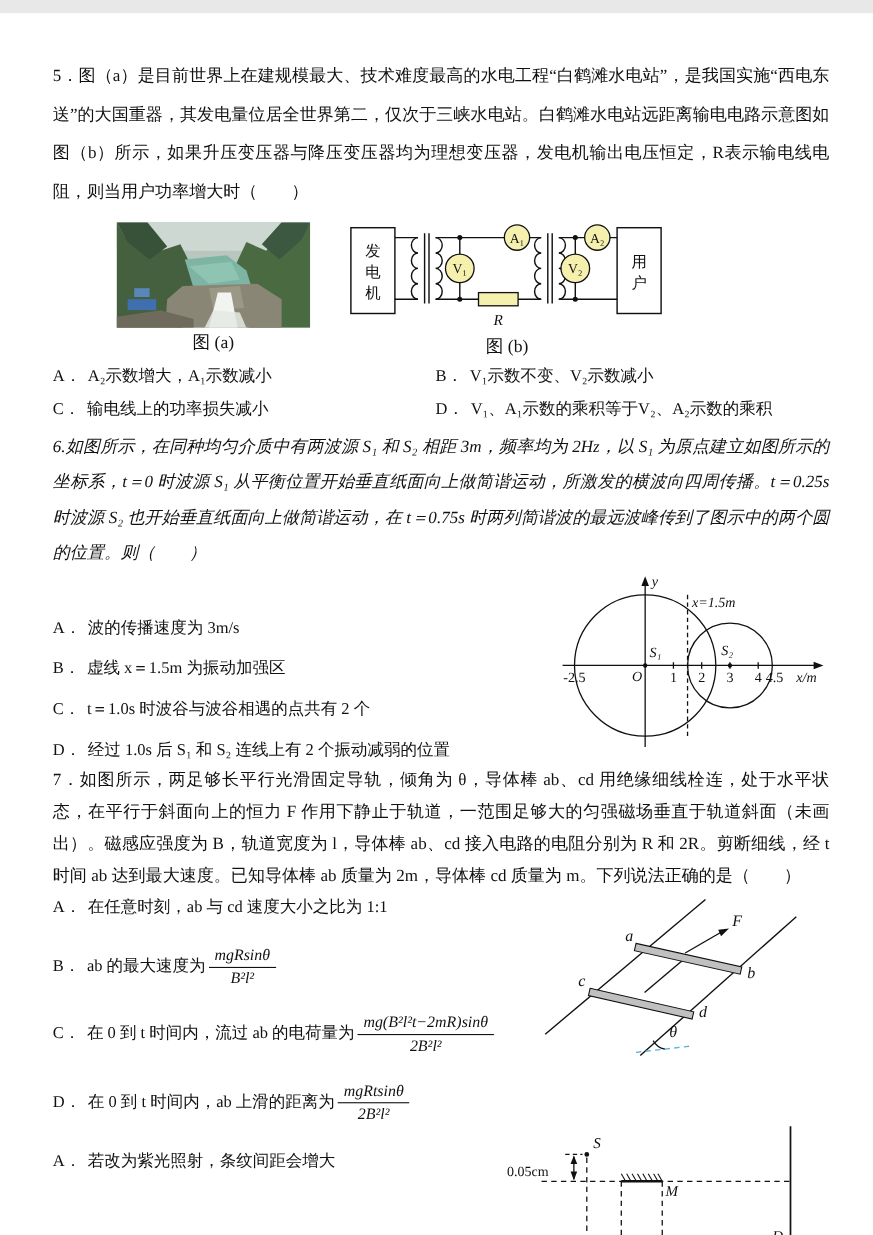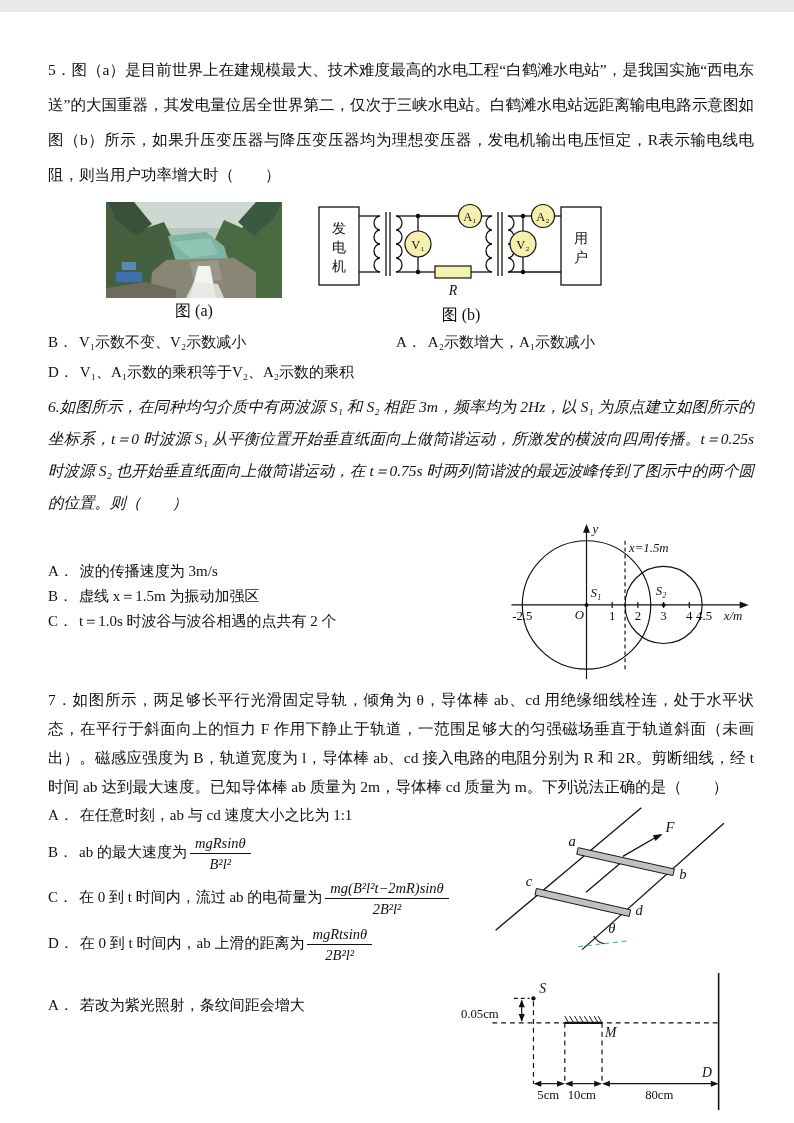--- a/index.html
+++ b/index.html
@@ -16,22 +16,22 @@
   .fig-row{display:flex;align-items:flex-start;margin:10px 0 4px 58px;gap:34px;}
   .fig{display:flex;flex-direction:column;align-items:center;}
   .fig-caption{font-size:16px;margin-top:3px;color:#111;}
 
   .opt-grid{display:grid;grid-template-columns:348px 1fr;row-gap:5px;margin:2px 0 6px 0;}
   .opt{font-size:15px;line-height:25px;color:#111;}
   .opt .lbl{margin-right:6px;}
 
   .split{display:flex;justify-content:space-between;align-items:flex-start;}
   .opt-col{display:flex;flex-direction:column;}
-  .q6-opts{margin-top:40px;width:450px;}
-  .q7-opts{margin-top:2px;gap:6px;width:430px;}
+  .q6-opts{margin-top:40px;gap:12px;width:450px;}
+  .q7-opts{margin-top:2px;gap:22px;width:430px;}
   .q8-opts{margin-top:22px;gap:13px;width:400px;}
 
   .frac{display:inline-block;vertical-align:middle;text-align:center;margin:0 3px;font-style:italic;font-size:14.5px;}
   .frac .num{display:block;padding:0 5px 1px 5px;border-bottom:1.2px solid #111;line-height:1.25;text-align:center;}
   .frac .den{display:block;padding-top:1px;line-height:1.25;}
 
   svg text{font-family:"Liberation Serif","DejaVu Serif",serif;fill:#111;}
   .it{font-style:italic;}
 </style>
 </head>
@@ -128,34 +128,36 @@
             <text x="23" y="69">机</text>
             <text x="265" y="41">用</text>
             <text x="265" y="60">户</text>
           </g>
         </svg>
         <div class="fig-caption">图 (b)</div>
       </div>
     </div>
 
     <div class="opt-grid">
+      <div class="opt"><span class="lbl">A．</span><span>A₂示数增大，A₁示数减小</span></div>
       <div class="opt"><span class="lbl">B．</span><span>V₁示数不变、V₂示数减小</span></div>
-      <div class="opt"><span class="lbl">A．</span><span>A₂示数增大，A₁示数减小</span></div>
+      <div class="opt"><span class="lbl">C．</span><span>输电线上的功率损失减小</span></div>
       <div class="opt"><span class="lbl">D．</span><span>V₁、A₁示数的乘积等于V₂、A₂示数的乘积</span></div>
     </div>
   </section>
 
   <section>
     <p class="para q6-para">6.如图所示，在同种均匀介质中有两波源 S₁ 和 S₂ 相距 3m，频率均为 2Hz，以 S₁ 为原点建立如图所示的坐标系，t＝0 时波源 S₁ 从平衡位置开始垂直纸面向上做简谐运动，所激发的横波向四周传播。t＝0.25s 时波源 S₂ 也开始垂直纸面向上做简谐运动，在 t＝0.75s 时两列简谐波的最远波峰传到了图示中的两个圆的位置。则（　　）</p>
 
     <div class="split">
       <div class="opt-col q6-opts">
         <div class="opt"><span class="lbl">A．</span><span>波的传播速度为 3m/s</span></div>
         <div class="opt"><span class="lbl">B．</span><span>虚线 x＝1.5m 为振动加强区</span></div>
         <div class="opt"><span class="lbl">C．</span><span>t＝1.0s 时波谷与波谷相遇的点共有 2 个</span></div>
+        <div class="opt"><span class="lbl">D．</span><span>经过 1.0s 后 S₁ 和 S₂ 连线上有 2 个振动减弱的位置</span></div>
       </div>
 
       <svg width="250" height="166" viewBox="0 0 250 168">
         <g stroke="#111" stroke-width="1.2" fill="none">
           <line x1="82" y1="162" x2="82" y2="8"></line>
           <line x1="6" y1="87" x2="243" y2="87"></line>
           <circle cx="82" cy="87" r="65"></circle>
           <circle cx="160" cy="87" r="39"></circle>
           <line x1="121" y1="22" x2="121" y2="153" stroke-dasharray="4,3"></line>
           <line x1="108" y1="84" x2="108" y2="90"></line>

